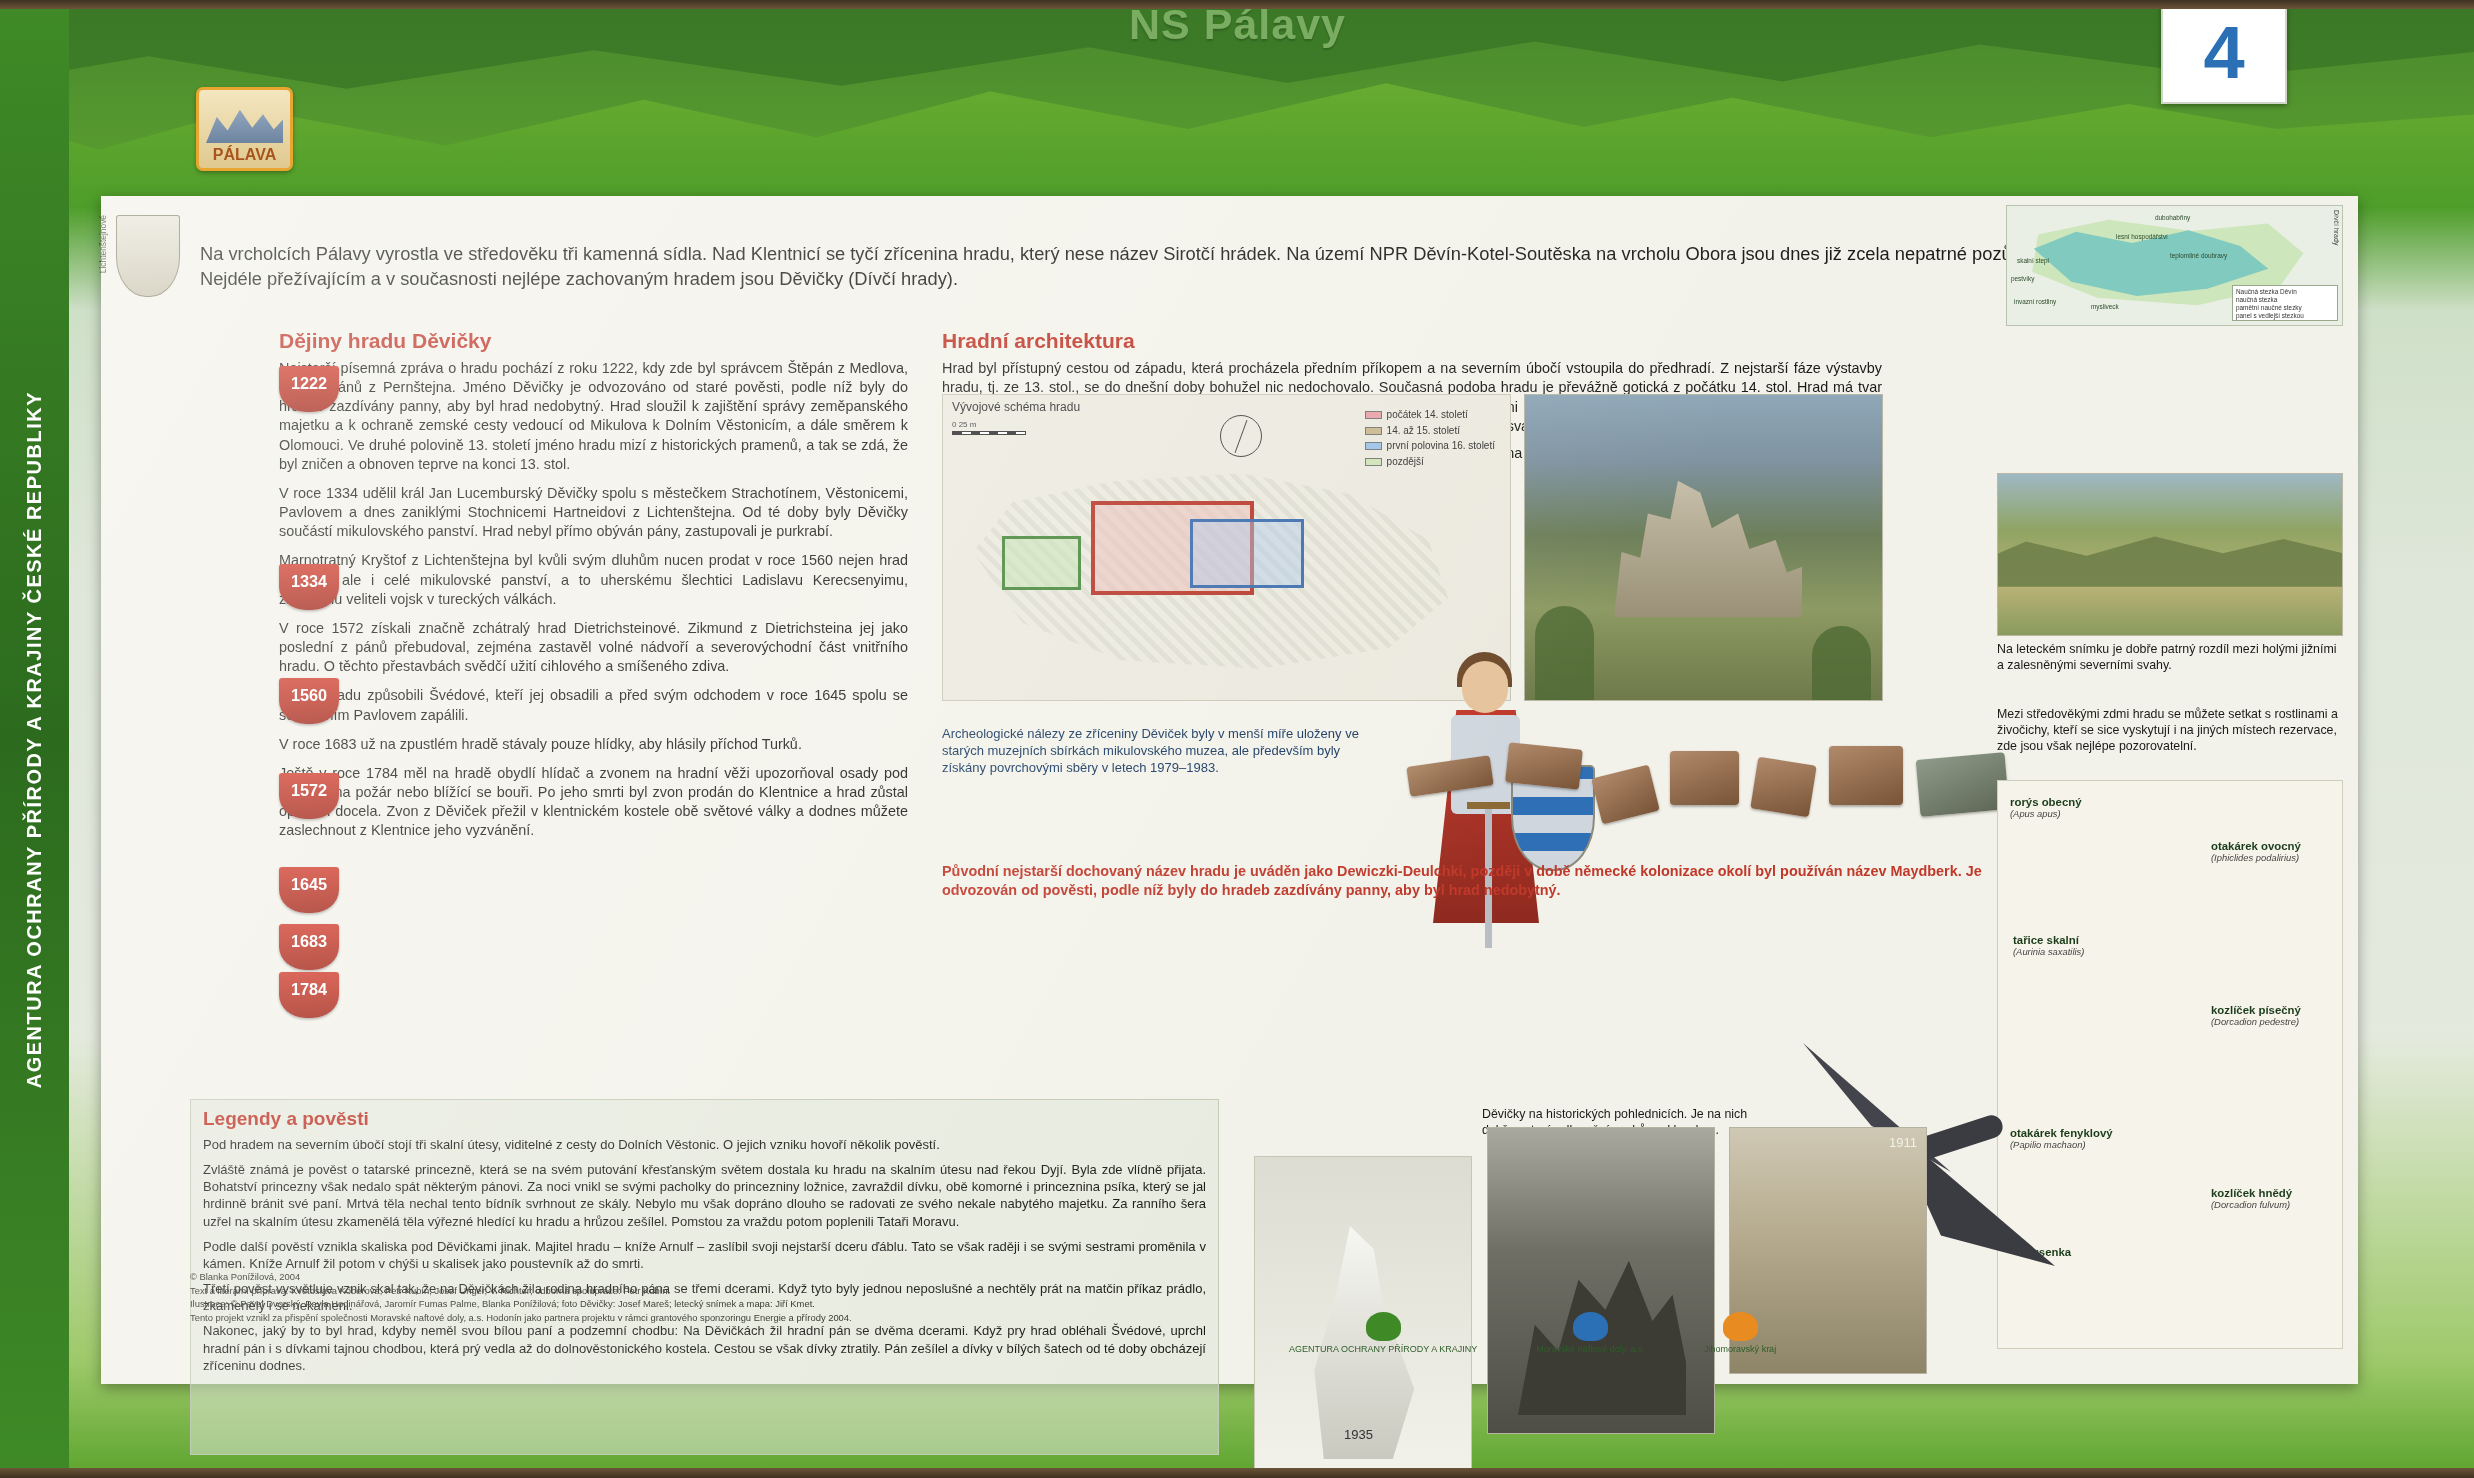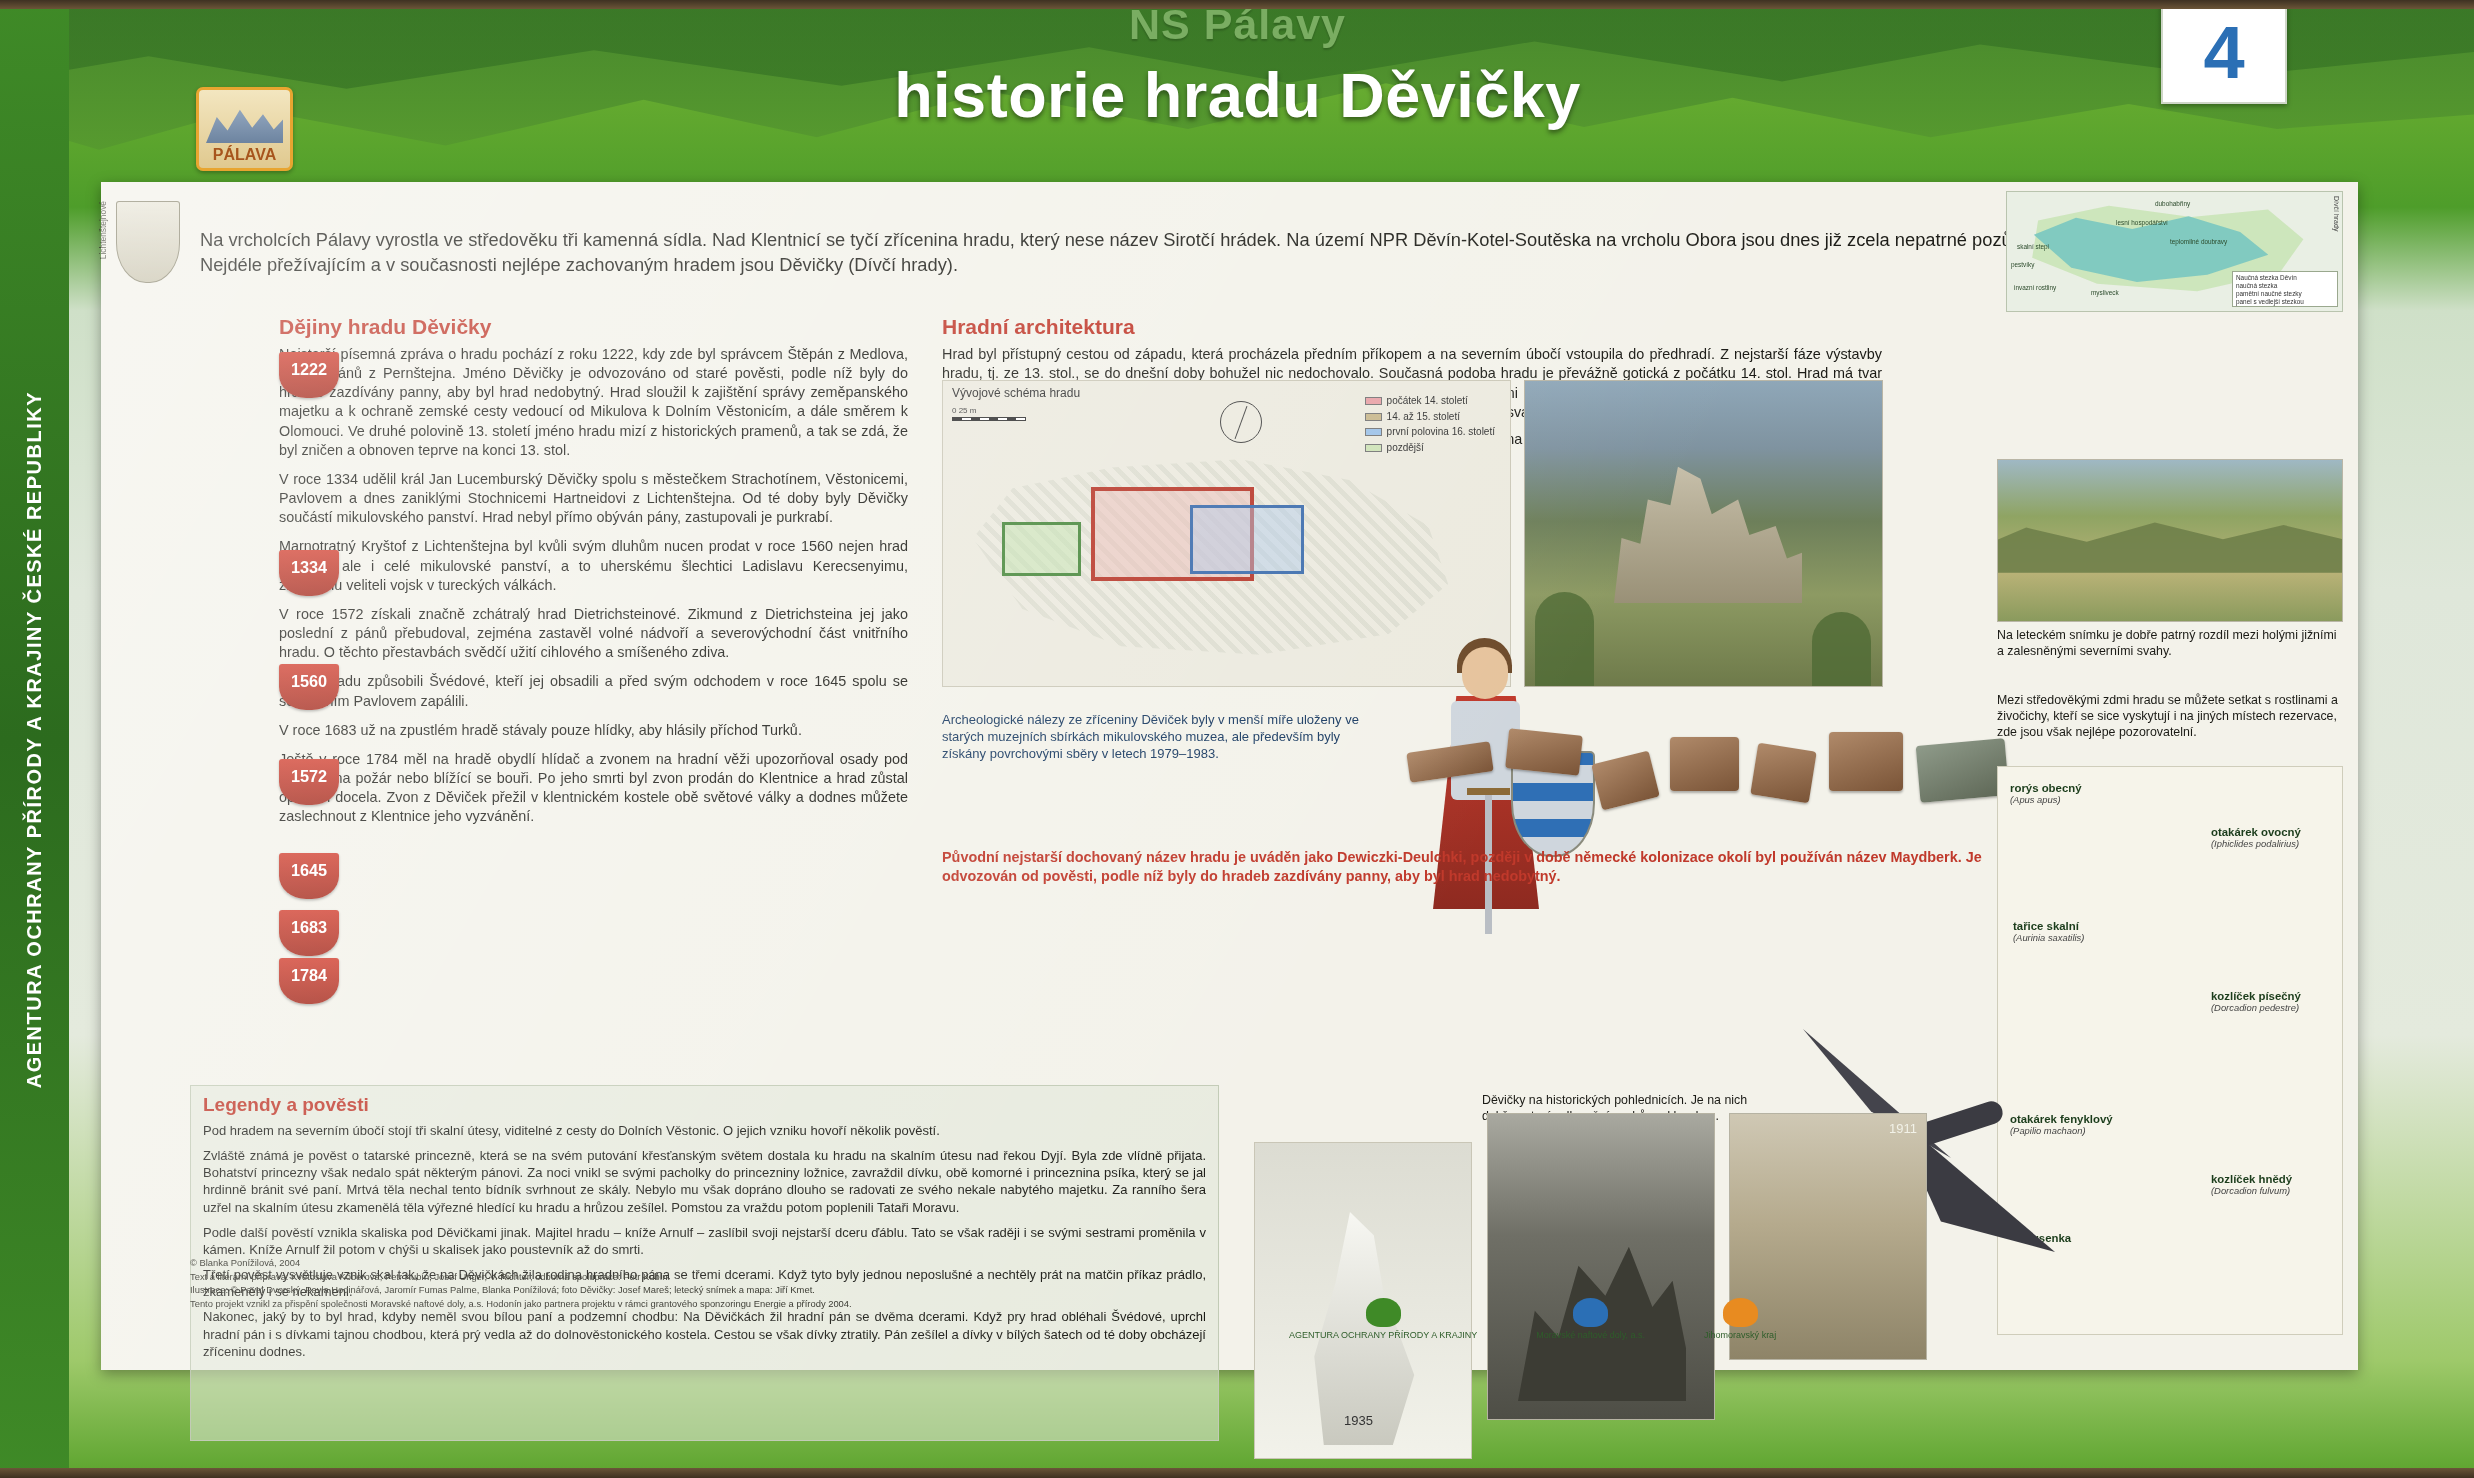--- a/index.html
+++ b/index.html
@@ -105,21 +105,21 @@
     background: #ffffff;
     border: 2.5px solid #cfd6c8;
     display: flex; align-items: center; justify-content: center;
     box-shadow: 0 2px 5px rgba(0,0,0,.35);
   }
   #number-box span { font-size: 74px; font-weight: bold; color: #2b6fb5; }
 
   
   #panel {
     position: absolute;
-    left: 101px; top: 182px;
+    left: 101px; top: 196px;
     width: 2257px; height: 1188px;
     background: #f3f2ea;
     box-shadow: 0 4px 13px rgba(0,0,0,.35);
   }
   .glare {
     position:absolute; pointer-events:none;
     background: linear-gradient(120deg, rgba(255,255,255,.35), rgba(255,255,255,0) 60%);
   }
 
   
@@ -314,21 +314,20 @@
 
   <div id="board">
     <div class="ridge"></div>
     <div class="ridge2"></div>
 
     <div id="left-banner">
       <span>AGENTURA OCHRANY PŘÍRODY A KRAJINY ČESKÉ REPUBLIKY</span>
     </div>
 
     <div id="nsdevin">NS Pálavy</div>
-    <div id="main-title">historie hradu Děvičky</div>
 
     <div id="palava-badge">
       <div class="hills"></div>
       <div class="lbl">PÁLAVA</div>
     </div>
 
     <div id="number-box">
       <span>4</span>
     </div>
 

